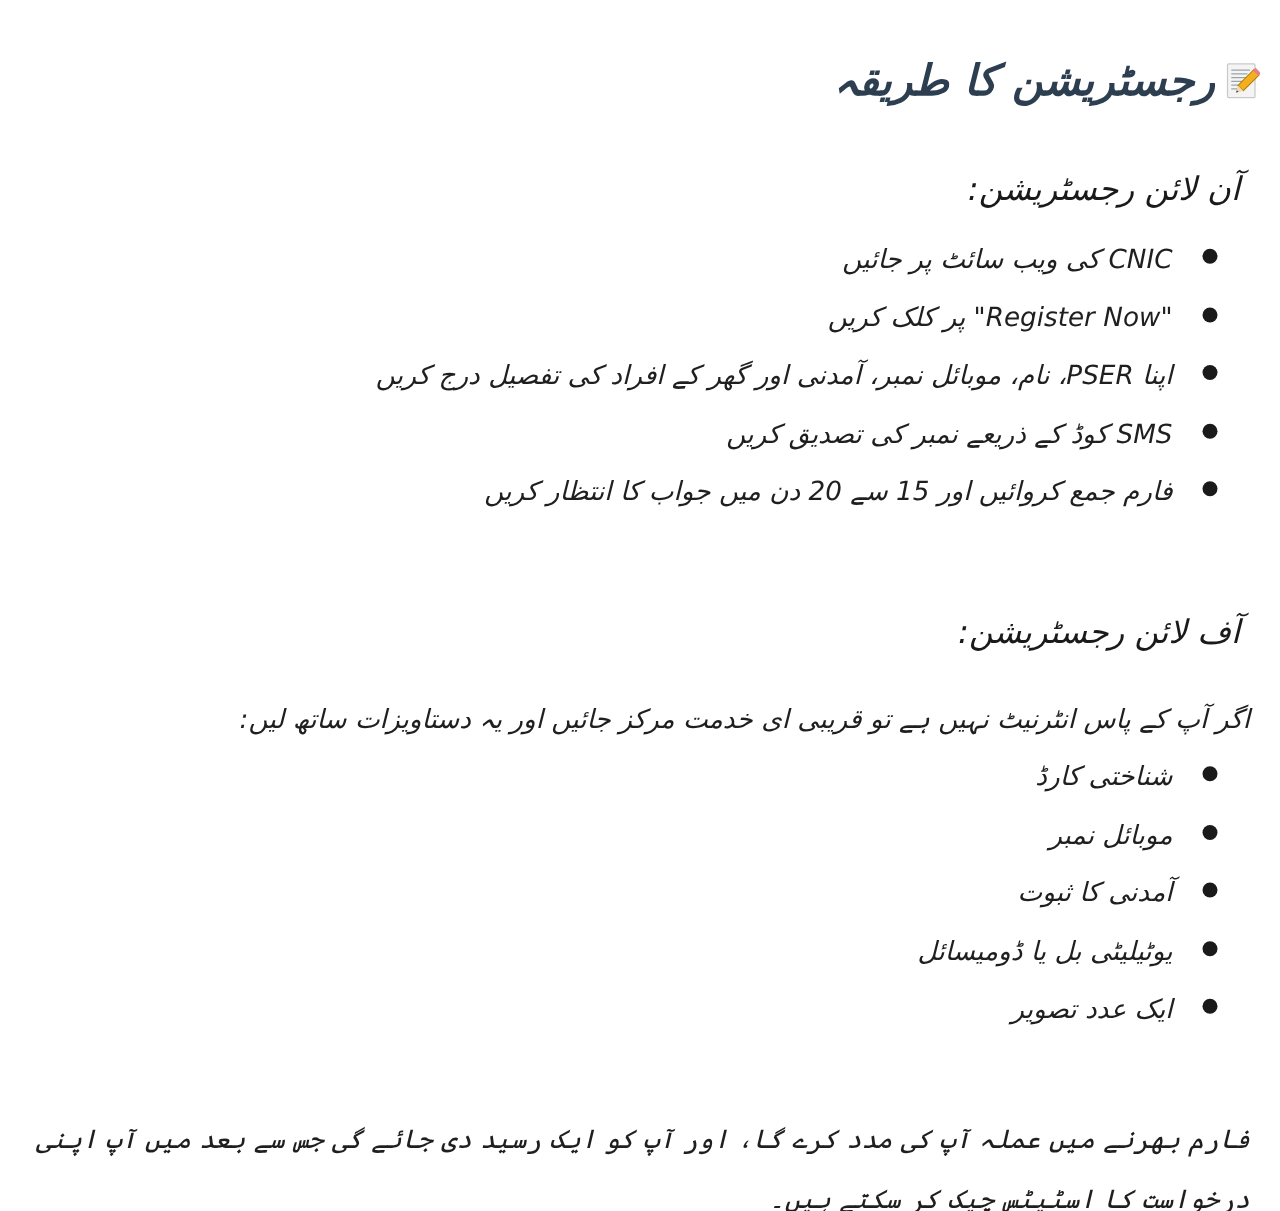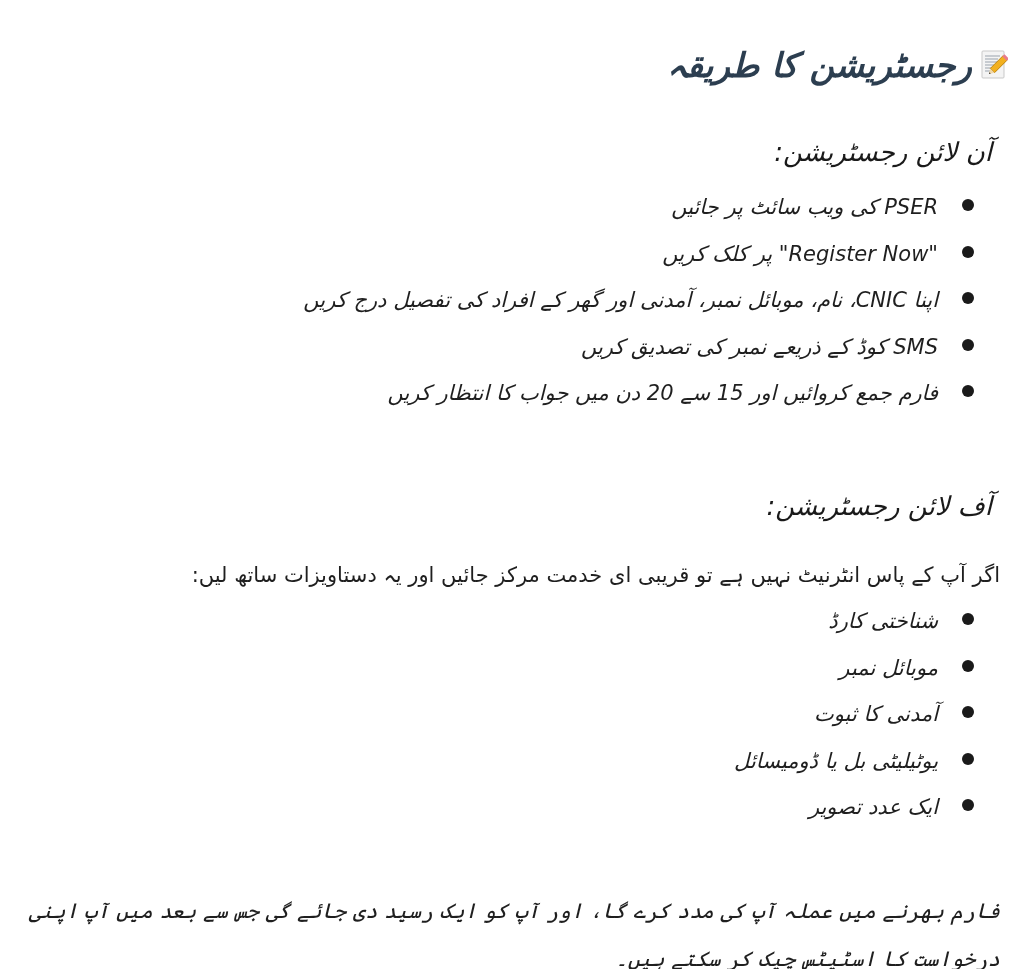--- a/index.html
+++ b/index.html
@@ -85,20 +85,21 @@
       border-radius: 50%;
       background: #1a1a1a;
     }
     .list-online { top: 184px; }
     .list-offline { top: 598px; }
 
     .para {
       position: absolute;
       right: 24px;
       font-size: 21px;
+      font-style: italic;
       line-height: 44px;
       color: #1f1f1f;
       white-space: nowrap;
       margin-left: 48px;
     }
     .para-intro { top: 532px; }
 
     .para-footer {
       position: absolute;
       top: 866px;
@@ -138,29 +139,29 @@
       </svg>
     </span>
     <span>رجسٹریشن کا طریقہ</span>
   </h1>
 
   <h2 class="section-heading h-online">آن لائن رجسٹریشن:</h2>
 
   <ul class="bullets list-online">
     <li>
       <span class="dot"></span>
-      <span>PSER کی ویب سائٹ پر جائیں</span>
+      <span>CNIC کی ویب سائٹ پر جائیں</span>
     </li>
     <li>
       <span class="dot"></span>
       <span>"Register Now" پر کلک کریں</span>
     </li>
     <li>
       <span class="dot"></span>
-      <span>اپنا CNIC، نام، موبائل نمبر، آمدنی اور گھر کے افراد کی تفصیل درج کریں</span>
+      <span>اپنا PSER، نام، موبائل نمبر، آمدنی اور گھر کے افراد کی تفصیل درج کریں</span>
     </li>
     <li>
       <span class="dot"></span>
       <span>SMS کوڈ کے ذریعے نمبر کی تصدیق کریں</span>
     </li>
     <li>
       <span class="dot"></span>
       <span>فارم جمع کروائیں اور 15 سے 20 دن میں جواب کا انتظار کریں</span>
     </li>
   </ul>

